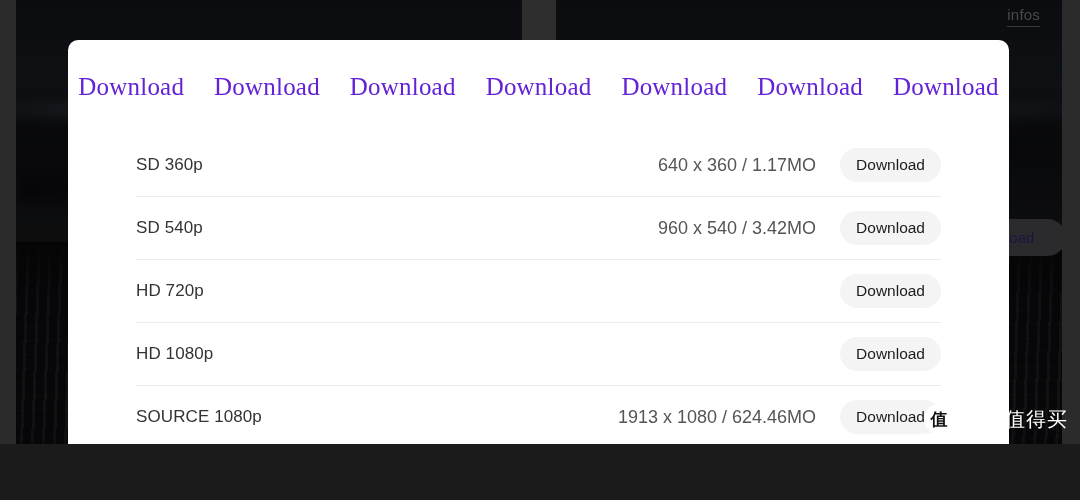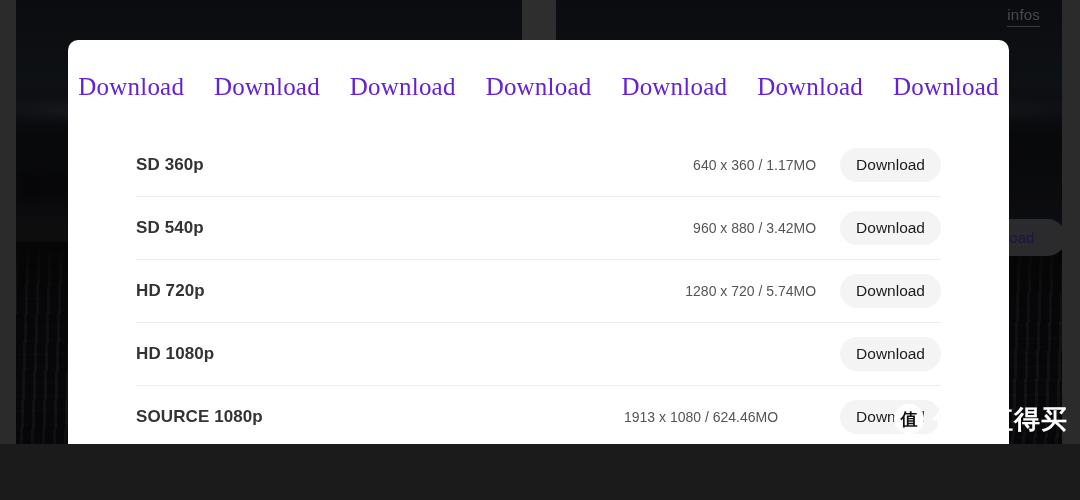--- a/index.html
+++ b/index.html
@@ -173,32 +173,31 @@
     padding: 0 0 0 0;
   }
   .row {
     display: flex;
     align-items: center;
     height: 62px;
     border-bottom: 1px solid #ececec;
   }
   .row:last-child {
     border-bottom: 1px solid #ececec;
-    gap: 38px;
   }
   .row-label {
     font-size: 17px;
-    font-weight: bold;
+    font-weight: normal;
     color: #333333;
     letter-spacing: .1px;
     flex: 0 0 auto;
   }
   .row-spacer { flex: 1 1 auto; }
   .row-meta {
-    font-size: 14px;
+    font-size: 18px;
     color: #555555;
     margin-right: 24px;
     white-space: nowrap;
   }
   .row-btn {
     display: inline-flex;
     align-items: center;
     justify-content: center;
     min-width: 94px;
     height: 34px;
@@ -229,25 +228,24 @@
     background: #ffffff;
     color: #111111;
     font-size: 17px;
     line-height: 30px;
     text-align: center;
     font-family: "DejaVu Sans", sans-serif;
     font-weight: bold;
   }
   .wm-text {
     color: #ffffff;
-    font-size: 26px;
+    font-size: 20px;
     font-family: "DejaVu Sans", sans-serif;
     letter-spacing: 1px;
     line-height: 1;
-    font-weight: bold;
   }
 </style>
 </head>
 <body>
 
 <div id="screen">
 
   <div class="bg-root">
     <div class="bg-gutter-left"></div>
 
@@ -288,27 +286,26 @@
       <div class="rows">
           <div class="row">
             <div class="row-label">SD 360p</div>
             <div class="row-spacer"></div>
             <div class="row-meta">640 x 360 / 1.17MO</div>
             <button class="row-btn">Download</button>
           </div>
           <div class="row">
             <div class="row-label">SD 540p</div>
             <div class="row-spacer"></div>
-            <div class="row-meta">960 x 880 / 3.42MO</div>
+            <div class="row-meta">960 x 540 / 3.42MO</div>
             <button class="row-btn">Download</button>
           </div>
           <div class="row">
             <div class="row-label">HD 720p</div>
             <div class="row-spacer"></div>
-            <div class="row-meta">1280 x 720 / 5.74MO</div>
             <button class="row-btn">Download</button>
           </div>
           <div class="row">
             <div class="row-label">HD 1080p</div>
             <div class="row-spacer"></div>
             <button class="row-btn">Download</button>
           </div>
           <div class="row">
             <div class="row-label">SOURCE 1080p</div>
             <div class="row-spacer"></div>

